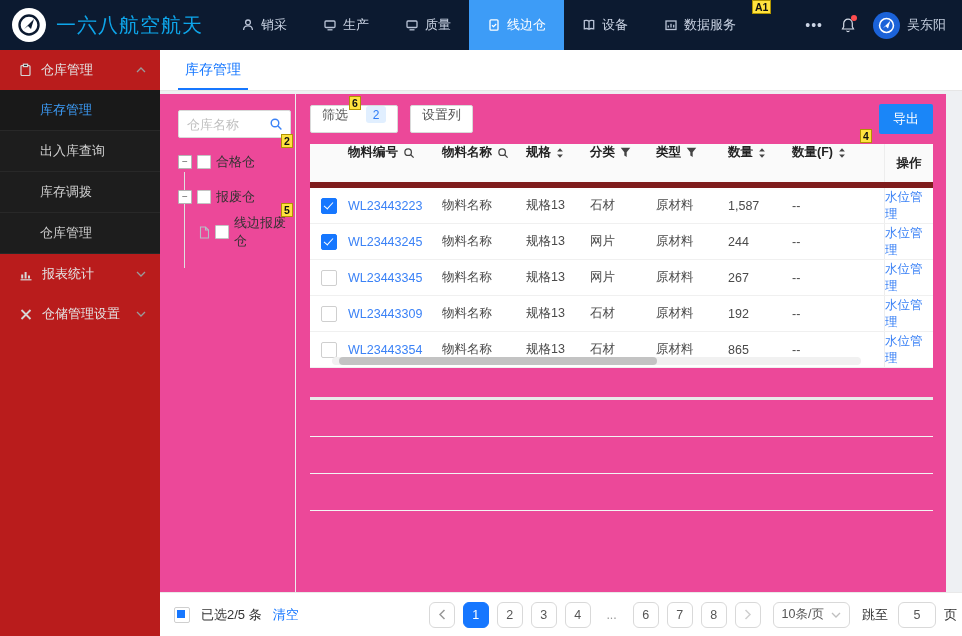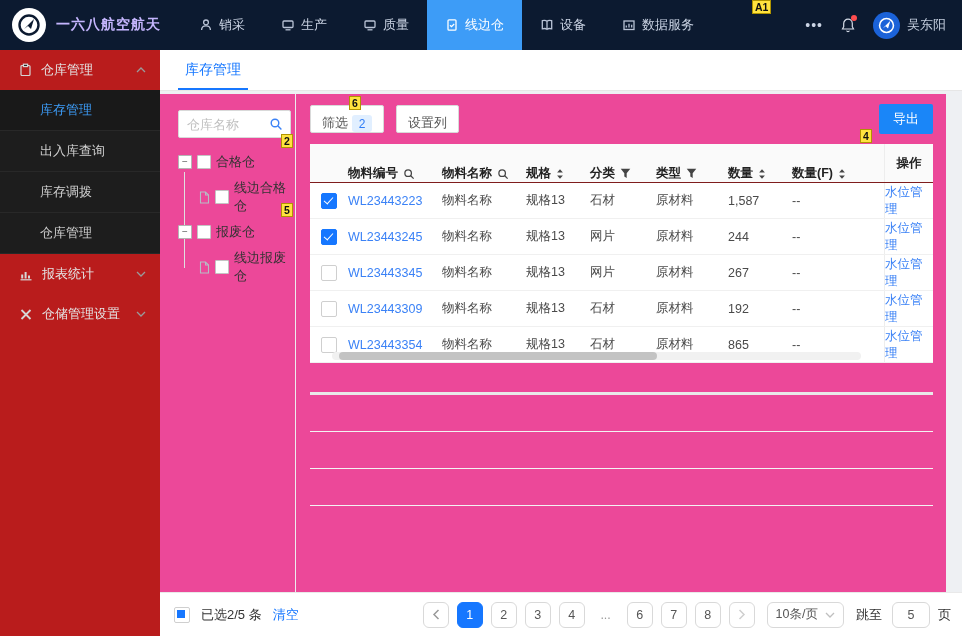--- a/index.html
+++ b/index.html
@@ -5,21 +5,21 @@
   html,body{margin:0;padding:0;background:#dfe3e8}
   .app{position:relative;width:962px;height:636px;overflow:hidden;background:#eef0f3;
        font-family:"Liberation Sans",sans-serif;-webkit-font-smoothing:antialiased}
   svg{display:block}
 
   
   .topbar{position:absolute;left:0;top:0;right:0;height:50px;background:#0c1a30;
           display:flex;align-items:center;color:#cbd4e4;z-index:5}
   .brand{display:flex;align-items:center;gap:10px;padding:0 20px 0 12px}
   .logo{width:34px;height:34px;border-radius:50%;background:#fff;display:flex;align-items:center;justify-content:center}
-  .brand-name{font-size:14px;font-weight:bold;color:#c4b5fd;letter-spacing:1px;white-space:nowrap}
+  .brand-name{font-size:20px;font-weight:normal;color:#0ea5e9;letter-spacing:1px;white-space:nowrap}
   .nav-item{height:50px;display:flex;align-items:center;gap:6px;padding:0 18px;font-size:13px;
             cursor:pointer;white-space:nowrap}
   .nav-item .nicon{color:#b9c3d6}
   .nav-item.active{background:#3d9cf7;color:#fff}
   .nav-item.active .nicon{color:#fff}
   .topbar-right{margin-left:auto;display:flex;align-items:center;gap:17px;padding-right:16px}
   .more-dots{font-size:14px;letter-spacing:1px;color:#cbd4e4;cursor:pointer}
   .bell-wrap{position:relative;cursor:pointer;color:#d6dce8}
   .bell-dot{position:absolute;right:-1px;top:-2px;width:6px;height:6px;border-radius:50%;background:#ff4d4f}
   .userbox{display:flex;align-items:center;gap:7px;cursor:pointer}
@@ -61,31 +61,31 @@
   .tnode.child{padding-left:21px}
   .tgl{width:12px;height:12px;border:1px solid #b5b5b5;border-radius:1px;background:#fff;
        font-size:10px;line-height:10px;color:#666;display:flex;align-items:center;justify-content:center;flex-shrink:0}
   .tcb{width:12px;height:12px;border:1px solid #c4c4c4;border-radius:1px;background:#fff;flex-shrink:0}
   .tdoc{color:#b6bdc6;flex-shrink:0}
 
   
   .table-panel{flex:1;padding:10px 13px 0 14px;box-sizing:border-box;position:relative;min-width:0}
   .toolbar{display:flex;gap:12px;margin-bottom:10px;position:relative;height:30px;align-items:center}
   .btn{height:28px;padding:0 11px;background:#fff;border:1px solid #d9d9d9;border-radius:2px;
-       font-size:13px;color:#555;display:flex;align-items:flex-end;gap:4px;cursor:pointer;
+       font-size:13px;color:#555;display:flex;align-items:flex-start;gap:18px;cursor:pointer;
        font-family:"Liberation Sans",sans-serif}
   .count-badge{min-width:14px;height:17px;background:#e1efff;color:#2f7cf6;border-radius:3px;
                font-size:12px;display:flex;align-items:center;justify-content:center;padding:0 3px}
   .btn-export{position:absolute;right:0;top:0;height:30px;padding:0 14px;background:#1a86f8;
               border:none;border-radius:2px;color:#fff;font-size:13px;cursor:pointer;
               font-family:"Liberation Sans",sans-serif}
 
   .tablebox{position:relative}
-  .thead{display:flex;align-items:flex-end;background:#fafafa;height:38px;font-size:12.5px;
-         font-weight:bold;color:#222;border-bottom:1px solid #7f1d1d}
+  .thead{display:flex;align-items:flex-start;background:#fafafa;height:38px;font-size:12.5px;
+         font-weight:bold;color:#222;border-bottom:6px solid #7f1d1d}
   .tr{display:flex;align-items:center;height:35px;border-bottom:1px solid #f0f0f0;
       font-size:12.5px;color:#4a4a4a;background:#fff}
   .c-check{width:38px;display:flex;justify-content:center;flex-shrink:0}
   .c-code{width:94px;flex-shrink:0}
   .c-name{width:84px;flex-shrink:0}
   .c-spec{width:64px;flex-shrink:0}
   .c-cat{width:66px;flex-shrink:0}
   .c-type{width:72px;flex-shrink:0}
   .c-qty{width:64px;flex-shrink:0}
   .c-qtyf{width:92px;flex-shrink:0}
@@ -104,21 +104,21 @@
   .hscroll{position:absolute;left:22px;right:72px;bottom:3px;height:8px;background:#f1f1f1;
            border-radius:4px}
   .hthumb{position:absolute;left:7px;width:318px;height:8px;background:#c3c3c3;border-radius:4px;cursor:pointer}
 
   .thickline{height:3px;background:#e9e9e9;margin-top:29px}
   .ghost{height:36px;border-bottom:1px solid #f3f3f3}
 
   
   .footerbar{position:absolute;left:160px;right:0;bottom:0;height:44px;background:#fff;
              border-top:1px solid #e9e9e9;display:flex;align-items:center;
-             padding:0 11px 0 14px;box-sizing:border-box;font-size:13px;color:#333;z-index:4}
+             padding:0 5px 0 14px;box-sizing:border-box;font-size:13px;color:#333;z-index:4}
   .sel-left{display:flex;align-items:center;gap:11px}
   .clear-link{color:#1677ff;cursor:pointer}
   .pager{margin-left:auto;display:flex;align-items:center}
   .pagebtn{min-width:26px;height:26px;box-sizing:border-box;border:1px solid #d9d9d9;border-radius:6px;
            background:#fff;color:#555;font-size:12.5px;display:flex;align-items:center;
            justify-content:center;margin:0 4px;cursor:pointer;font-family:"Liberation Sans",sans-serif;padding:0 4px}
   .pagebtn.active{background:#1677ff;border-color:#1677ff;color:#fff}
   .pagebtn.dots{border:none;color:#999;background:transparent}
   .chev-prev{color:#999}.chev-next{color:#cfcfcf}
   .psize{height:26px;box-sizing:border-box;border:1px solid #d9d9d9;border-radius:6px;display:flex;
@@ -307,30 +307,20 @@
             </svg>
           </span>
       </div>
       <div class="tree">
         <div class="tree-line"></div>
         <div class="tnode">
           <span class="tgl">−</span>
           <span class="tcb"></span>
           <span>合格仓</span>
         </div>
-        <div class="tnode child">
-          <span class="tdoc">
-              <svg width="11" height="13" viewBox="0 0 11 13" fill="none" stroke="currentColor" stroke-width="1.1">
-                <path d="M1.5 1h5l3 3v8h-8z"></path>
-                <path d="M6.5 1v3h3"></path>
-              </svg>
-            </span>
-          <span class="tcb"></span>
-          <span>线边合格仓</span>
-        </div>
         <div class="tnode">
           <span class="tgl">−</span>
           <span class="tcb"></span>
           <span>报废仓</span>
         </div>
         <div class="tnode child">
           <span class="tdoc">
               <svg width="11" height="13" viewBox="0 0 11 13" fill="none" stroke="currentColor" stroke-width="1.1">
                 <path d="M1.5 1h5l3 3v8h-8z"></path>
                 <path d="M6.5 1v3h3"></path>

